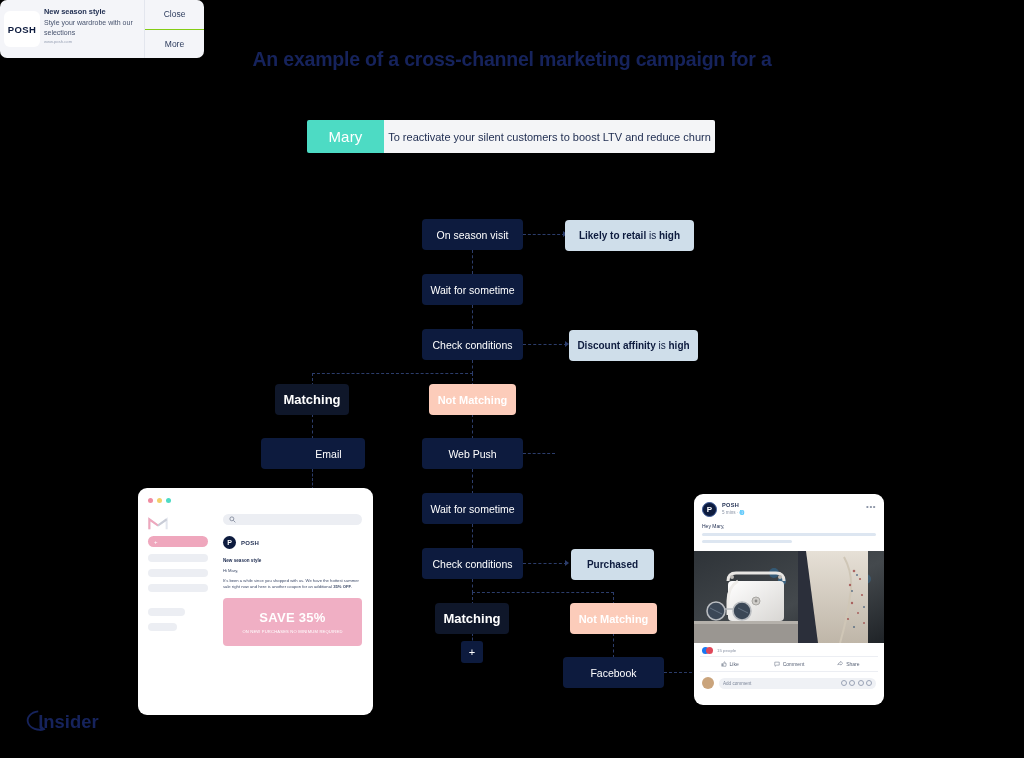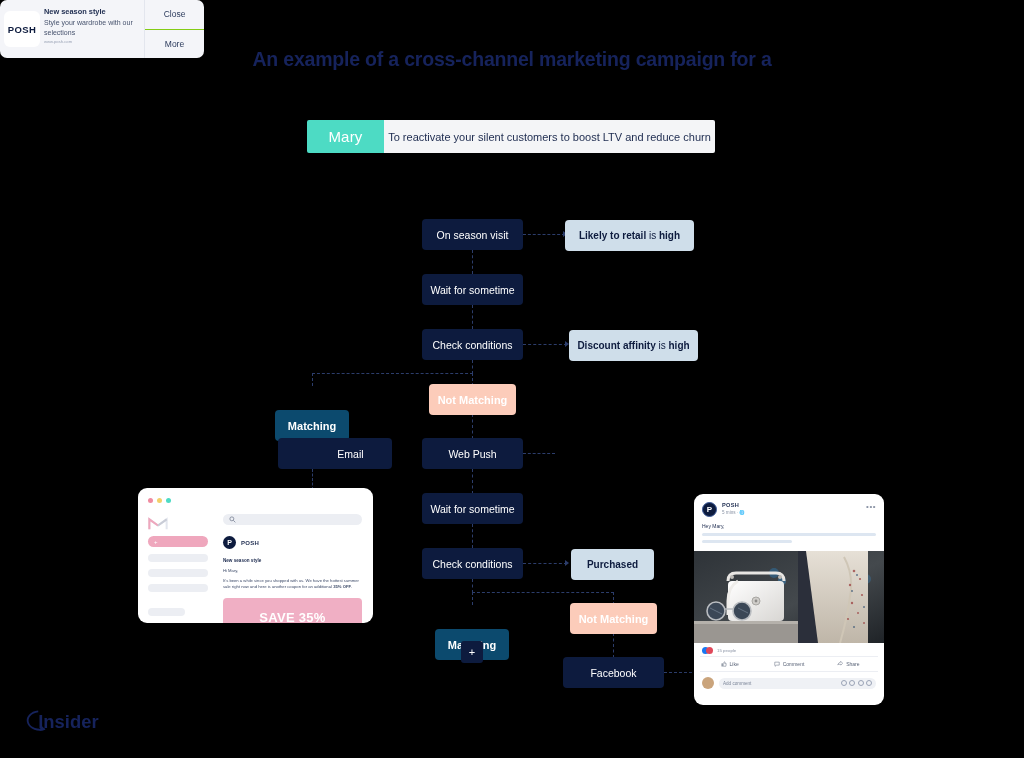--- a/index.html
+++ b/index.html
@@ -38,21 +38,21 @@
   
   .node {
     position: absolute; display: flex; align-items: center;
     justify-content: center; border-radius: 4px;
     font-size: 10.5px; color: #ffffff; background: #0d1b3e;
     height: 31px; z-index: 3;
   }
   .node.cond {
     background: #cfdeea; color: #0d1b3e; font-size: 10px;
   }
-  .node.match { background: #0c4a6e; color: #ffffff; font-weight: bold; font-size: 11px; margin-top: 26px; }
+  .node.match { background: #0f172a; color: #ffffff; font-weight: bold; font-size: 13px; }
   .node.nomatch { background: #fcccba; color: #ffffff; font-weight: bold; font-size: 11px; }
   .node.plus { width: 22px; height: 22px; font-size: 11px; border-radius: 3px; }
 
   
   .vline { position: absolute; width: 0; border-left: 1.4px dashed #2c3d6b; z-index: 1; }
   .hline { position: absolute; height: 0; border-top: 1.4px dashed #2c3d6b; z-index: 1; }
   .arrow {
     position: absolute; width: 0; height: 0; z-index: 2;
     border-top: 3px solid transparent; border-bottom: 3px solid transparent;
     border-left: 4px solid #2c3d6b;
@@ -72,21 +72,21 @@
   .push-body { flex:1; padding: 7px 4px 0 0; }
   .push-title { font-size: 7.4px; font-weight: bold; color:#1d2b4f; }
   .push-sub { font-size: 7px; color:#47536e; line-height: 10px; margin-top:2px; }
   .push-url { font-size: 4.2px; color:#9aa3b6; margin-top:1px; }
   .push-actions { width: 60px; border-left: 1px solid #e3e6ee; display:flex; flex-direction:column; }
   .push-act { flex:1; display:flex; align-items:center; justify-content:center;
               font-size: 8.5px; color:#2b3a5c; }
   .push-act.top { border-bottom: 1px solid #84cc16; }
 
   
-  .email { left: 138px; top: 488px; width: 235px; height: 135px; }
+  .email { left: 138px; top: 488px; width: 235px; height: 227px; }
   .email-dots { position:absolute; left: 10px; top: 10px; display:flex; gap:4px; }
   .dot { width:5px; height:5px; border-radius:50%; }
   .email-side { position:absolute; left:10px; top:28px; width: 60px; }
   .gm { width: 20px; height: 14px; position:relative; margin-bottom: 6px; }
   .compose { height: 11px; border-radius: 6px; background:#efa7bd; display:flex;
              align-items:center; padding-left:6px; color:#fff; font-size:6px; }
   .sbar { height: 8px; border-radius: 4px; background:#eceef3; margin-top: 7px; }
   .email-main { position:absolute; left: 85px; top: 26px; right: 11px; }
   .searchbar { height: 11px; border-radius: 6px; background:#eceef3; display:flex;
                align-items:center; padding-left: 6px; }
@@ -212,21 +212,21 @@
     <span style="font-weight:bold">high</span>
   </div>
 
   <div class="node match" style="left:275px; top:384px; width:74px;">
     <span>Matching</span>
   </div>
   <div class="node nomatch" style="left:429px; top:384px; width:87px;">
     <span>Not Matching</span>
   </div>
 
-  <div class="node" style="left:278px; top:438px; width:114px;padding-left:31px;">
+  <div class="node" style="left:261px; top:438px; width:104px;padding-left:31px;">
     <span>Email</span>
   </div>
   <div class="node" style="left:422px; top:438px; width:101px;">
     <span>Web Push</span>
   </div>
   <div class="node" style="left:422px; top:493px; width:101px;">
     <span>Wait for sometime</span>
   </div>
   <div class="node" style="left:422px; top:548px; width:101px;">
     <span>Check conditions</span>

